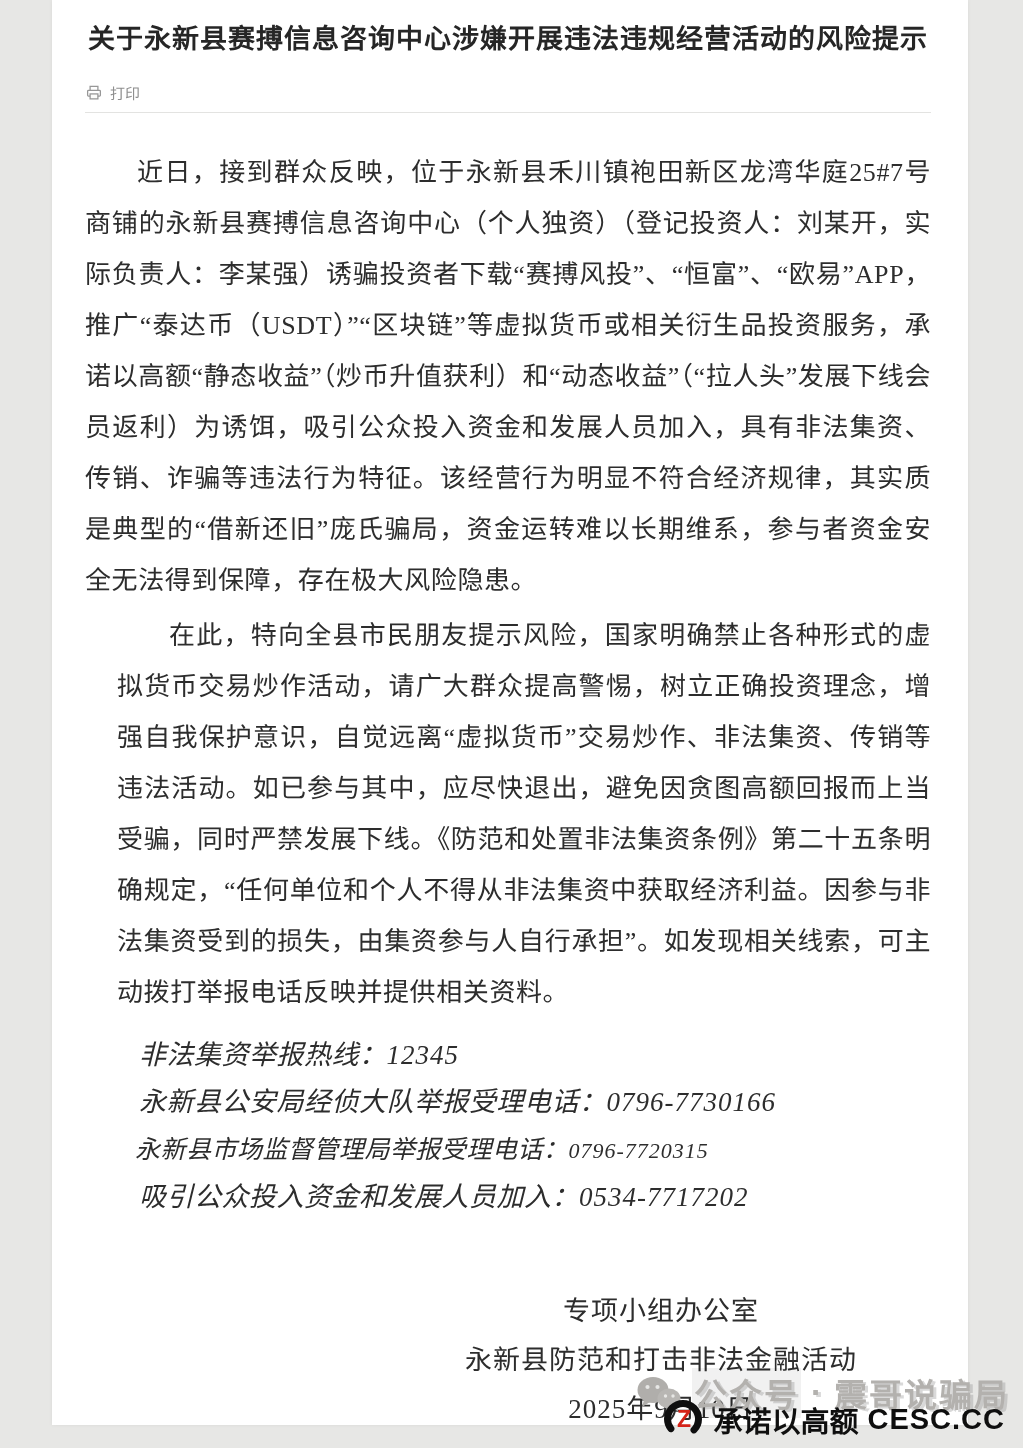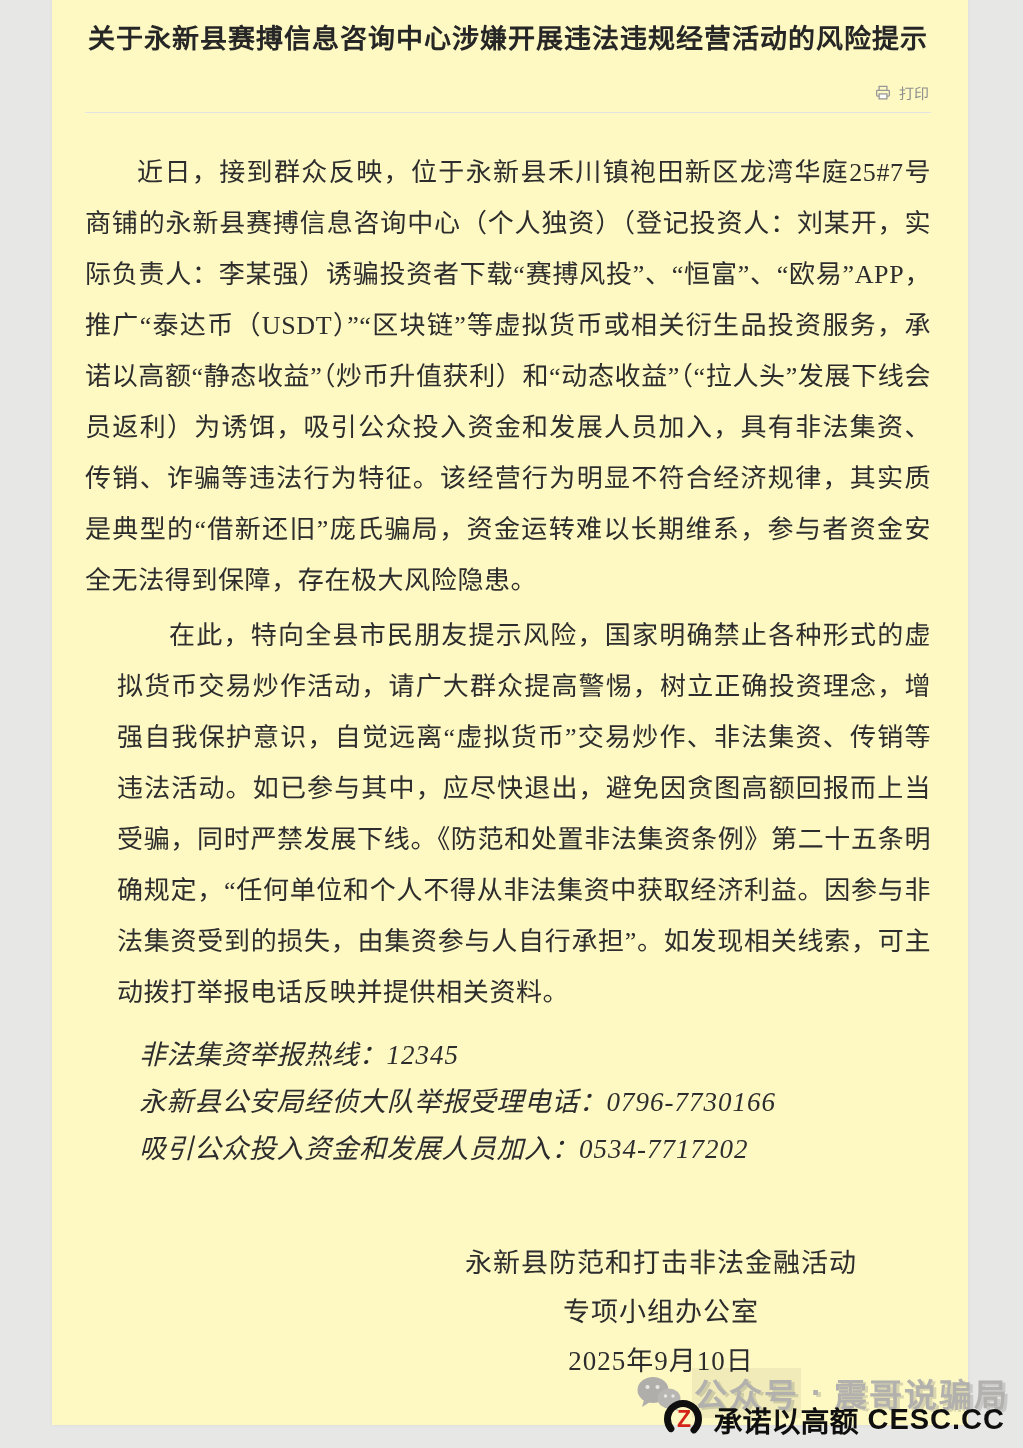--- a/index.html
+++ b/index.html
@@ -1,23 +1,23 @@
 <!DOCTYPE html>
 <html lang="zh-CN"><head>
 <meta charset="utf-8">
 <style>
   html,body{margin:0;padding:0;}
   body{background:#cfcfcd;font-family:"Liberation Sans","DejaVu Sans",sans-serif;}
   .canvas{position:relative;width:1023px;height:1448px;margin:0 auto;background:#e7e7e5;overflow:hidden;}
-  .page{position:absolute;left:52px;top:0;width:916px;height:1425px;background:#fef9c3;
+  .page{position:absolute;left:52px;top:0;width:916px;height:1425px;background:#ffffff;
         box-shadow:0 0 4px rgba(0,0,0,0.06);box-sizing:border-box;padding:0 37px 0 33px;}
   .doc-title{margin:0;padding-top:22px;text-align:center;font-size:27px;font-weight:bold;
         color:#262626;letter-spacing:1px;line-height:34px;
         font-family:"Liberation Sans","DejaVu Sans",sans-serif;}
-  .print-row{display:flex;justify-content:flex-end;align-items:center;gap:7px;margin-top:26px;
+  .print-row{display:flex;justify-content:flex-start;align-items:center;gap:7px;margin-top:26px;
         padding-right:2px;}
   .print-btn{display:flex;align-items:center;gap:7px;color:#8f8f8f;font-size:15px;cursor:pointer;
         background:none;border:none;padding:0;font-family:"Liberation Sans","DejaVu Sans",sans-serif;}
   .divider{border:none;border-top:1px solid #e3e3e1;margin:9px 0 0 0;}
   .doc-body{margin-top:34px;font-family:"Liberation Serif","DejaVu Serif",serif;color:#2d2d2d;}
   .doc-body p{margin:0;font-size:26px;line-height:51px;text-align:justify;text-indent:2em;
         letter-spacing:0.6px;}
   .doc-body p + p{margin-top:4px;margin-left:32px;}
   .hotlines{margin-top:14px;font-family:"Liberation Serif","DejaVu Serif",serif;color:#2d2d2d;font-style:italic;}
   .hotline{font-size:27px;line-height:47px;text-indent:2em;letter-spacing:0.5px;}
@@ -64,28 +64,31 @@
       <p>在此，特向全县市民朋友提示风险，国家明确禁止各种形式的虚拟货币交易炒作活动，请广大群众提高警惕，树立正确投资理念，增强自我保护意识，自觉远离“虚拟货币”交易炒作、非法集资、传销等违法活动。如已参与其中，应尽快退出，避免因贪图高额回报而上当受骗，同时严禁发展下线。《防范和处置非法集资条例》第二十五条明确规定，“任何单位和个人不得从非法集资中获取经济利益。因参与非法集资受到的损失，由集资参与人自行承担”。如发现相关线索，可主动拨打举报电话反映并提供相关资料。</p>
     </div>
 
     <div class="hotlines">
       <div class="hotline">
         <span>非法集资举报热线：</span><span class="num">12345</span>
       </div>
       <div class="hotline">
         <span>永新县公安局经侦大队举报受理电话：</span><span class="num">0796-7730166</span>
       </div>
+      <div class="hotline small">
+        <span>永新县市场监督管理局举报受理电话：</span><span class="num">0796-7720315</span>
+      </div>
       <div class="hotline">
         <span>吸引公众投入资金和发展人员加入：</span><span class="num">0534-7717202</span>
       </div>
     </div>
 
     <div class="signature">
+      <div>专项小组办公室</div>
       <div>永新县防范和打击非法金融活动</div>
-      <div>专项小组办公室</div>
       <div>2025年9月10日</div>
     </div>
 
   </div>
 
   <div class="watermark">
     <span class="icon">
       <svg width="46" height="37" viewBox="0 0 46 37">
         <ellipse cx="17" cy="15" rx="15.5" ry="13" fill="#b0aeab"></ellipse>
         <polygon points="8,25 6,32 14,27" fill="#b0aeab"></polygon>

